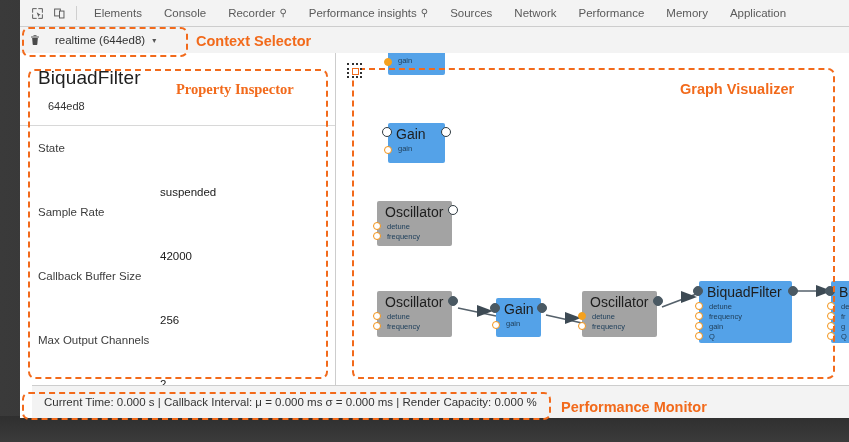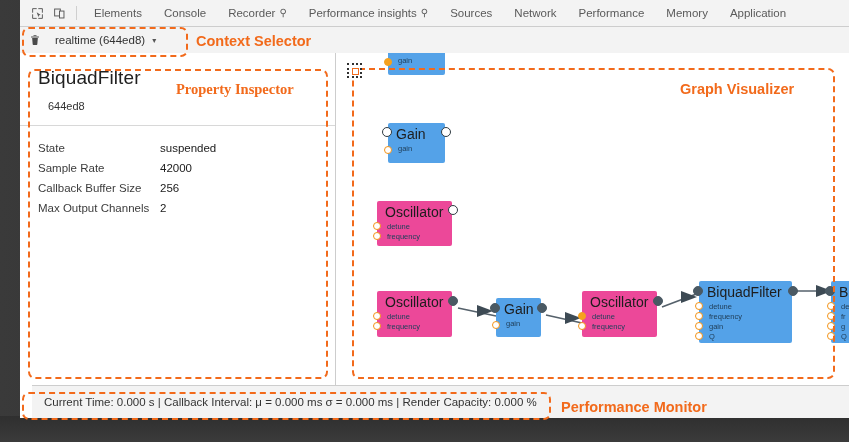--- a/index.html
+++ b/index.html
@@ -56,33 +56,33 @@
     position:relative;
   }
   #insp-title{
     font-size:19px;color:#202020;padding:14px 0 0 18px;letter-spacing:.1px;
   }
   #insp-sub{font-size:11px;color:#333;padding:11px 0 13px 28px;}
   #insp-rule{height:1px;background:#d8d8d8;margin:0;}
   #proplist{padding:12px 0 0 18px;}
   .prow{display:flex;font-size:11.5px;color:#333;line-height:20px;}
   .pname{width:122px;flex:0 0 122px;color:#3c3c3c;}
-  .pval{color:#202020;}
+  .pval{color:#202020;margin-top:44px;}
   
   #graph{flex:1;position:relative;background:#fff;overflow:hidden;}
   .node{position:absolute;border-radius:2px;}
   .node .title{
     font-size:14px;color:#1d1d1d;padding:2px 8px 1px 8px;white-space:nowrap;
     line-height:18px;
   }
   .node .param{
     font-size:7.5px;color:#20405c;line-height:10px;padding-left:10px;white-space:nowrap;
   }
   .n-gain{background:#54a2e8;}
-  .n-osc{background:#ec4899;}
+  .n-osc{background:#a3a3a3;}
   .n-biquad{background:#54a2e8;}
   .port{
     position:absolute;width:10px;height:10px;border-radius:50%;
     border:1.6px solid #2f3b42;background:#fff;box-sizing:border-box;
   }
   .port.filled{background:#4a5963;border-color:#4a5963;}
   .pport{
     position:absolute;width:8px;height:8px;border-radius:50%;
     border:1.6px solid #f39318;background:#fff;box-sizing:border-box;
   }

